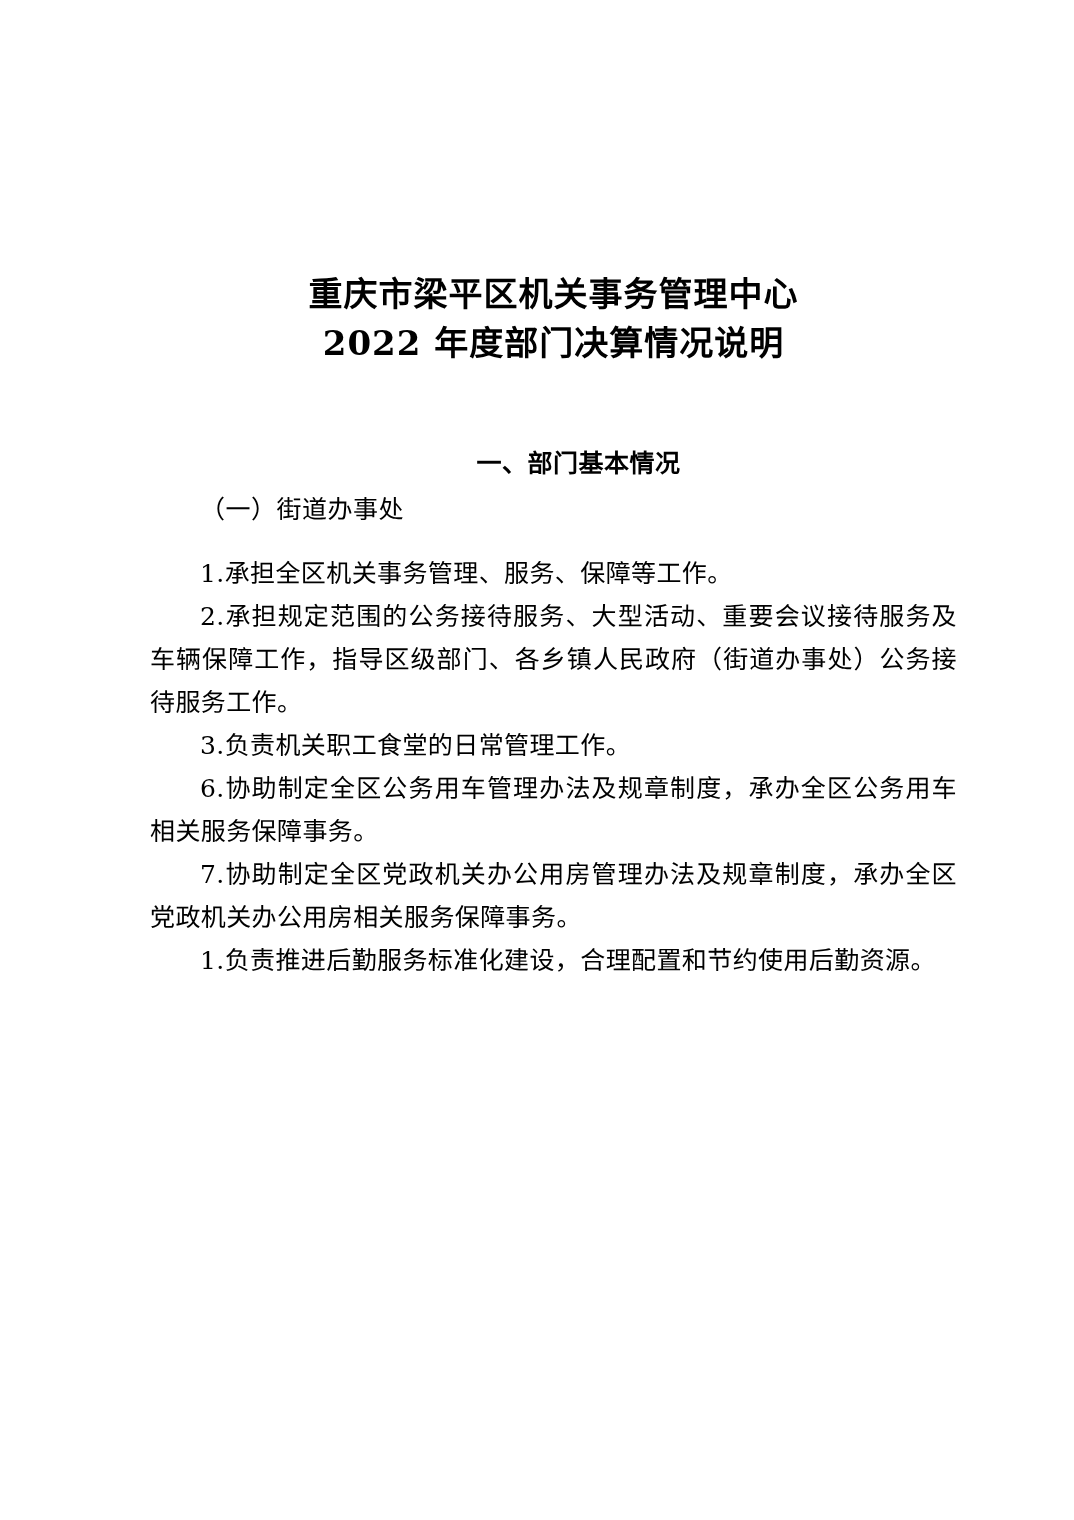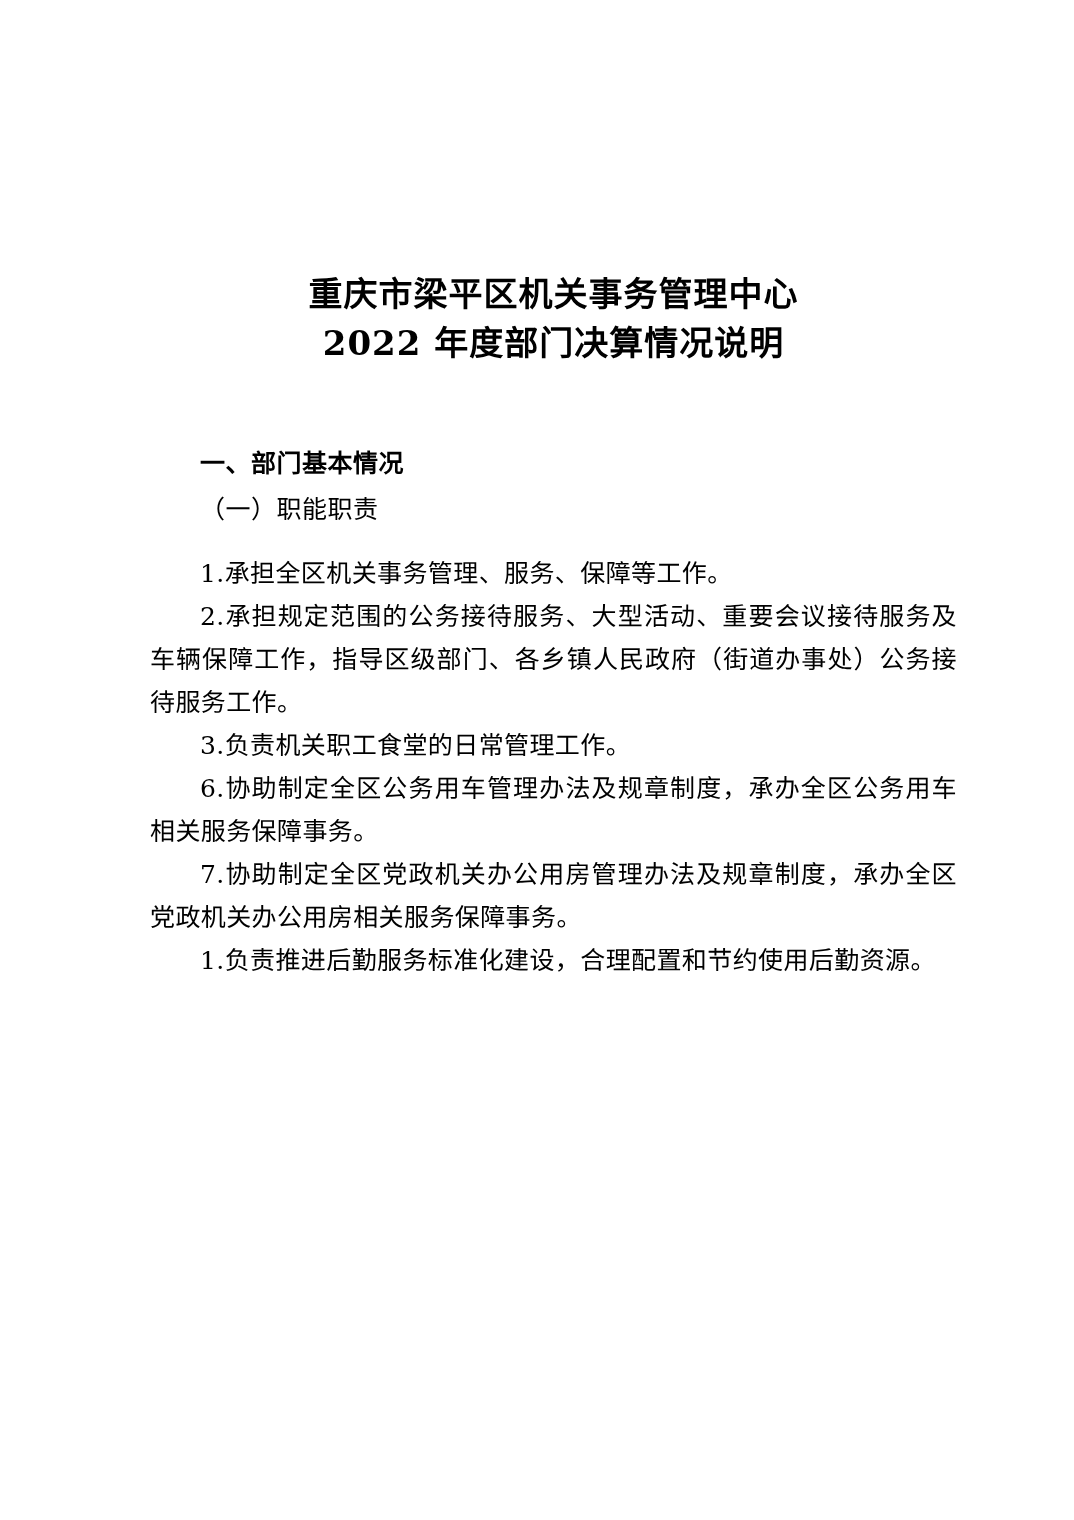--- a/index.html
+++ b/index.html
@@ -36,20 +36,21 @@
   .title-gap {
     height: 74px;
   }
   .section-heading {
     font-weight: bold;
     font-size: 25px;
     line-height: 1.7;
     margin: 0 0 4px 0;
     text-indent: 2em;
     letter-spacing: 0.5px;
+    text-align: center;
   }
   .sub-heading {
     font-size: 25px;
     line-height: 1.7;
     margin: 0 0 2px 0;
     text-indent: 2em;
     letter-spacing: 0.5px;
   }
   p.body-para {
     font-size: 25px;
@@ -71,21 +72,21 @@
 
   <div class="doc-title">
     <span class="line">重庆市梁平区机关事务管理中心</span>
     <span class="line">2022 年度部门决算情况说明</span>
   </div>
 
   <div class="title-gap"></div>
 
   <h2 class="section-heading">一、部门基本情况</h2>
 
-  <div class="sub-heading">（一）职能职责</div>
+  <div class="sub-heading">（一）街道办事处</div>
 
   <div class="body-block">
     <p class="body-para">1.承担全区机关事务管理、服务、保障等工作。</p>
     <p class="body-para">2.承担规定范围的公务接待服务、大型活动、重要会议接待服务及车辆保障工作，指导区级部门、各乡镇人民政府（街道办事处）公务接待服务工作。</p>
     <p class="body-para">3.负责机关职工食堂的日常管理工作。</p>
     <p class="body-para">6.协助制定全区公务用车管理办法及规章制度，承办全区公务用车相关服务保障事务。</p>
     <p class="body-para">7.协助制定全区党政机关办公用房管理办法及规章制度，承办全区党政机关办公用房相关服务保障事务。</p>
     <p class="body-para">1.负责推进后勤服务标准化建设，合理配置和节约使用后勤资源。</p>
   </div>
 

